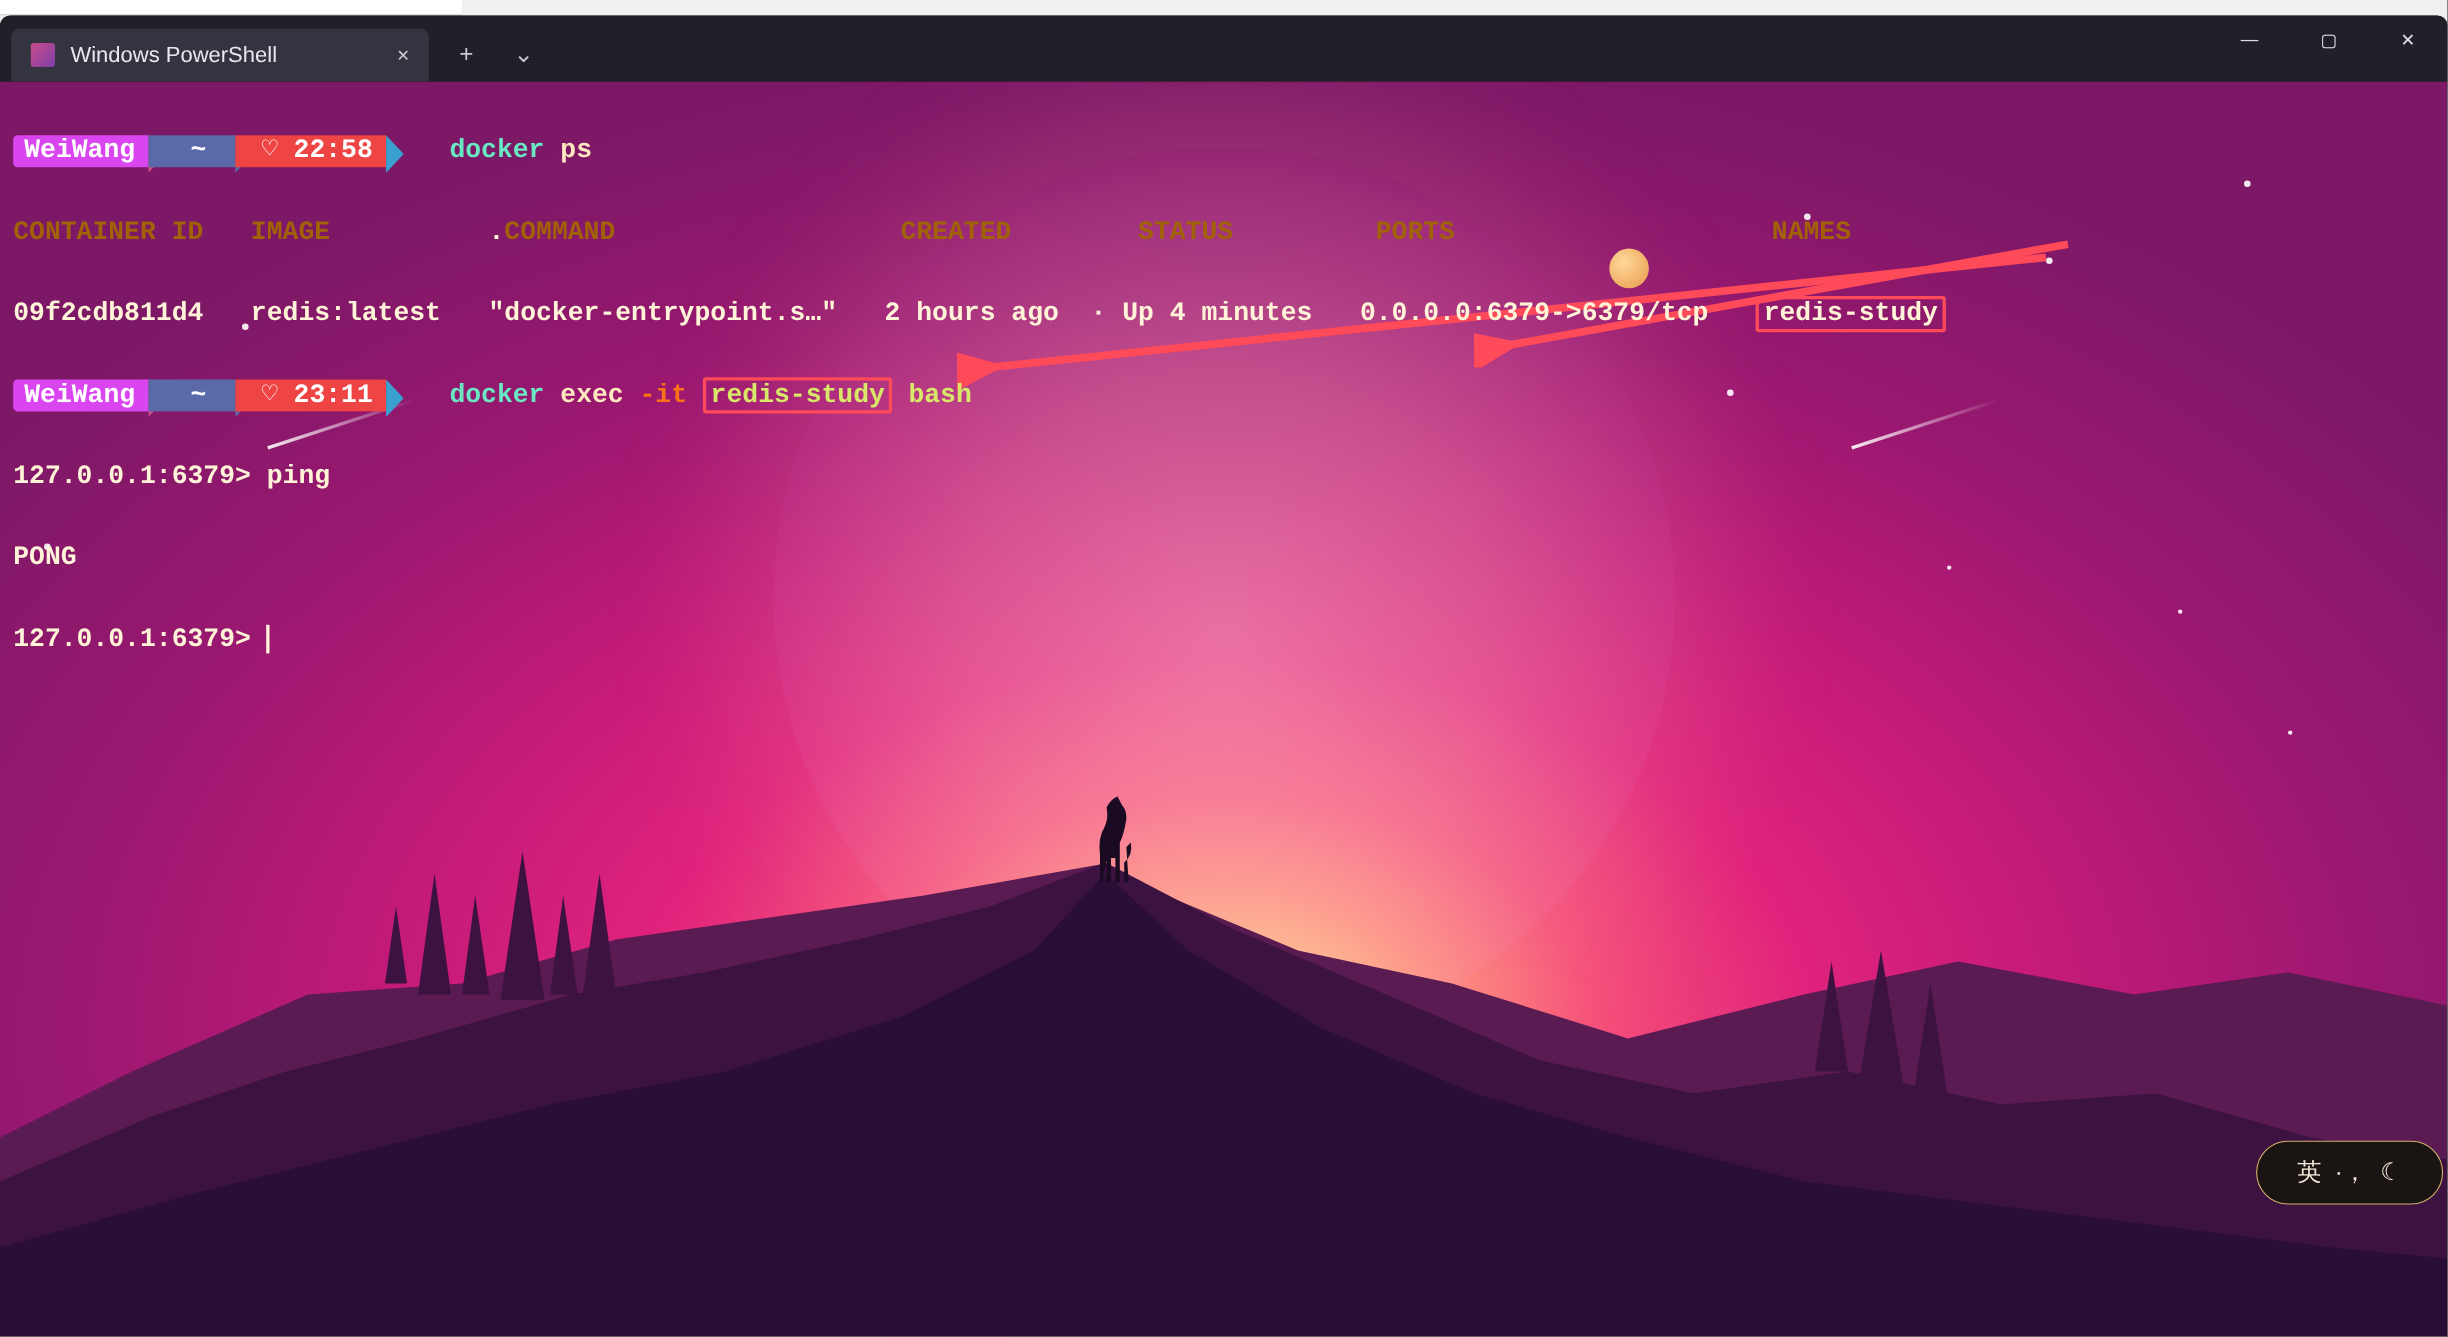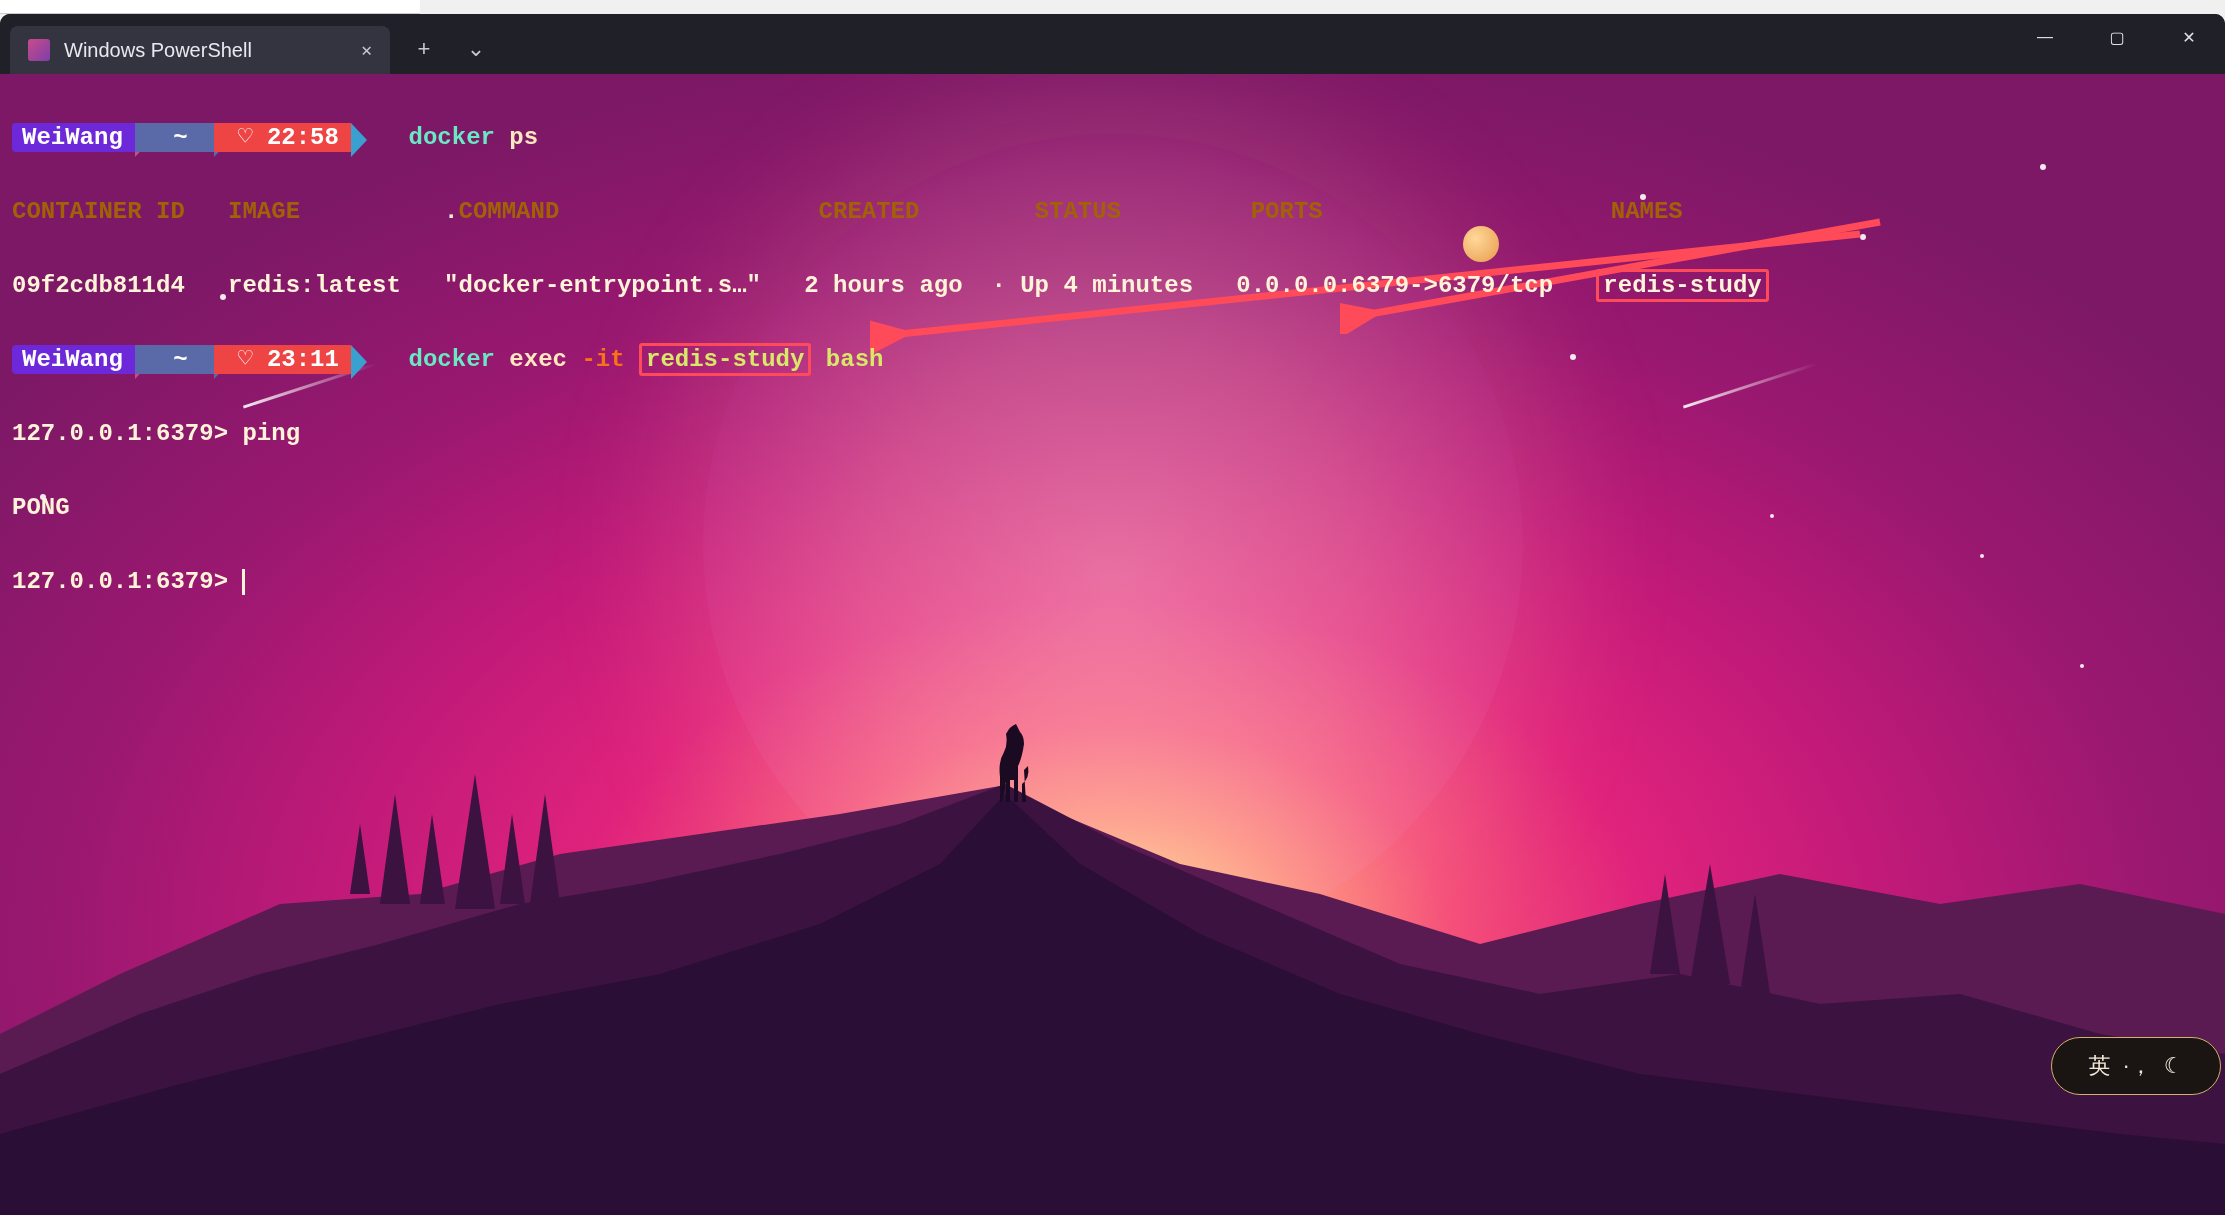--- a/index.html
+++ b/index.html
@@ -151,21 +151,21 @@
     position: absolute;
     top: 0; left: 0;
     padding: 8px 12px;
     font-size: 24px;
     line-height: 37px;
     color: #fff3d8;
     font-weight: 600;
     white-space: pre;
   }
   .seg-user {
-    background: #6d28d9;
+    background: #d946ef;
     color: #fff;
     padding: 1px 12px 1px 10px;
     border-radius: 4px 0 0 4px;
     position: relative;
   }
   .seg-user::after {
     content: '';
     position: absolute;
     right: -16px; top: 0;
     border-left: 16px solid #c94b8b;

